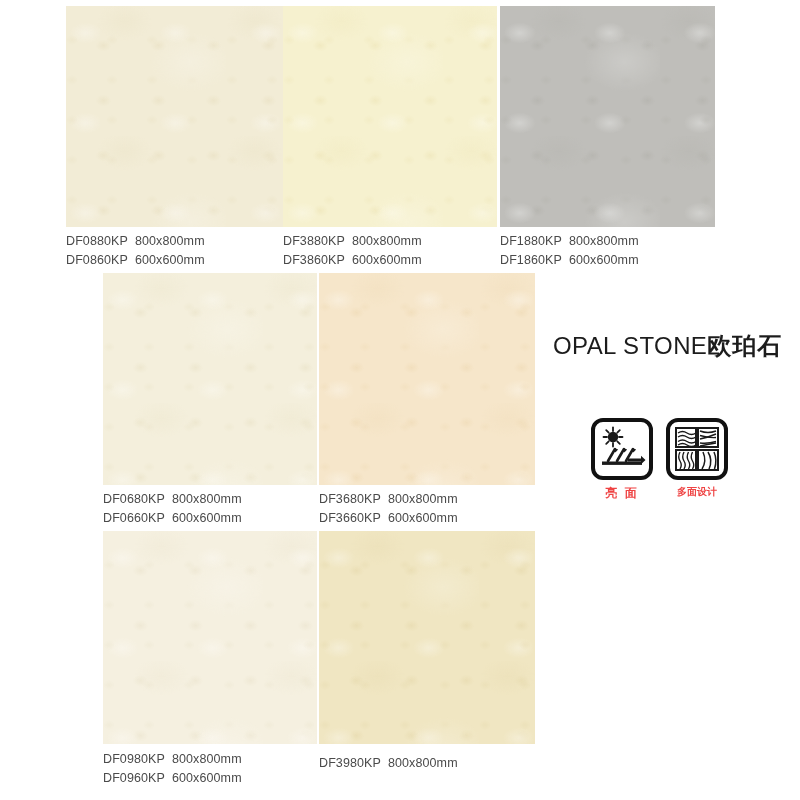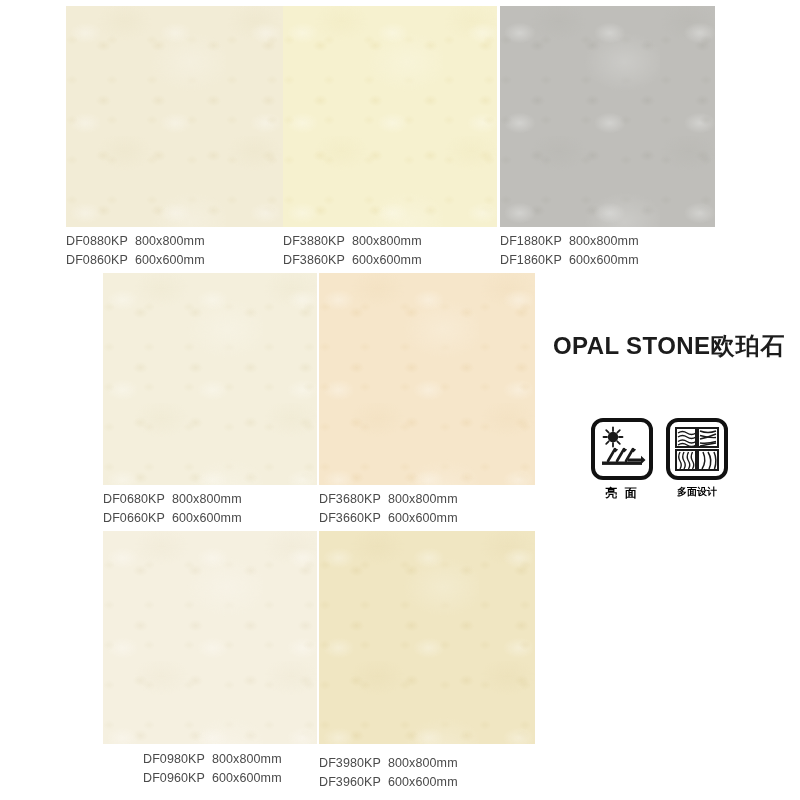--- a/index.html
+++ b/index.html
@@ -54,21 +54,21 @@
   
   #brand-title {
     position: absolute;
     left: 553px;
     top: 330px;
     font-size: 24px;
     letter-spacing: .4px;
     color: #1c1c1c;
     white-space: nowrap;
   }
-  #brand-title .en { font-weight: 700; }
+  #brand-title .en { font-weight: 400; }
   #brand-title .cn { margin-left: 0; font-weight: 700; letter-spacing: 1px; }
 
   
   #feature-icons {
     position: absolute;
     left: 591px;
     top: 418px;
     display: flex;
     gap: 13px;
   }
@@ -82,21 +82,21 @@
     border: 4px solid #111111;
     border-radius: 12px;
     background: #ffffff;
     position: relative;
     overflow: hidden;
   }
   .feature-box svg { display: block; width: 100%; height: 100%; }
   .feature-caption {
     margin-top: 5px;
     font-size: 12px;
-    color: #000000;
+    color: #ef4444;
     letter-spacing: 2px;
     font-weight: 700;
     white-space: nowrap;
   }
   .feature-caption.wide { letter-spacing: 0px; font-size: 10px; }
 </style>
 </head>
 <body>
 
 <div id="catalog-page">
@@ -174,35 +174,32 @@
   <div class="tile" id="t5" style="left: 103px; top: 531px; width: 214px; height: 213px; background: rgb(245, 240, 224);">
     <div class="grain" style="background-image: radial-gradient(26px 17px at 22% 30%, rgb(251, 248, 241) 0%, transparent 62%), radial-gradient(12px 9px at 68% 72%, rgb(234, 227, 204) 0%, transparent 65%), radial-gradient(40px 28px at 45% 12%, rgb(240, 234, 214) 0%, transparent 70%);"></div>
     <div class="grain2" style="background-image: radial-gradient(60px 44px at 78% 35%, rgb(251, 248, 241) 0%, transparent 68%), radial-gradient(9px 7px at 15% 85%, rgb(234, 227, 204) 0%, transparent 70%);"></div>
   </div>
 
   <div class="tile" id="t6" style="left: 319px; top: 531px; width: 216px; height: 213px; background: rgb(240, 230, 194);">
     <div class="grain" style="background-image: radial-gradient(26px 17px at 22% 30%, rgb(248, 244, 228) 0%, transparent 62%), radial-gradient(12px 9px at 68% 72%, rgb(229, 216, 171) 0%, transparent 65%), radial-gradient(40px 28px at 45% 12%, rgb(235, 223, 183) 0%, transparent 70%);"></div>
     <div class="grain2" style="background-image: radial-gradient(60px 44px at 78% 35%, rgb(248, 244, 228) 0%, transparent 68%), radial-gradient(9px 7px at 15% 85%, rgb(229, 216, 171) 0%, transparent 70%);"></div>
   </div>
 
-  <div class="label-block" style="left:103px; top:750px;margin-left:40px;">
+  <div class="label-block" style="left:103px; top:750px;">
     <span class="lrow">
       <span class="code">DF0980KP</span><span class="size">800x800mm</span>
     </span>
     <span class="lrow">
       <span class="code">DF0960KP</span><span class="size">600x600mm</span>
     </span>
   </div>
 
   <div class="label-block" style="left:319px; top:754px;">
     <span class="lrow">
       <span class="code">DF3980KP</span><span class="size">800x800mm</span>
-    </span>
-    <span class="lrow">
-      <span class="code">DF3960KP</span><span class="size">600x600mm</span>
     </span>
   </div>
 
   <div id="brand-title">
     <span class="en">OPAL STONE</span><span class="cn">欧珀石</span>
   </div>
 
   <div id="feature-icons">
 
     <div class="feature">

